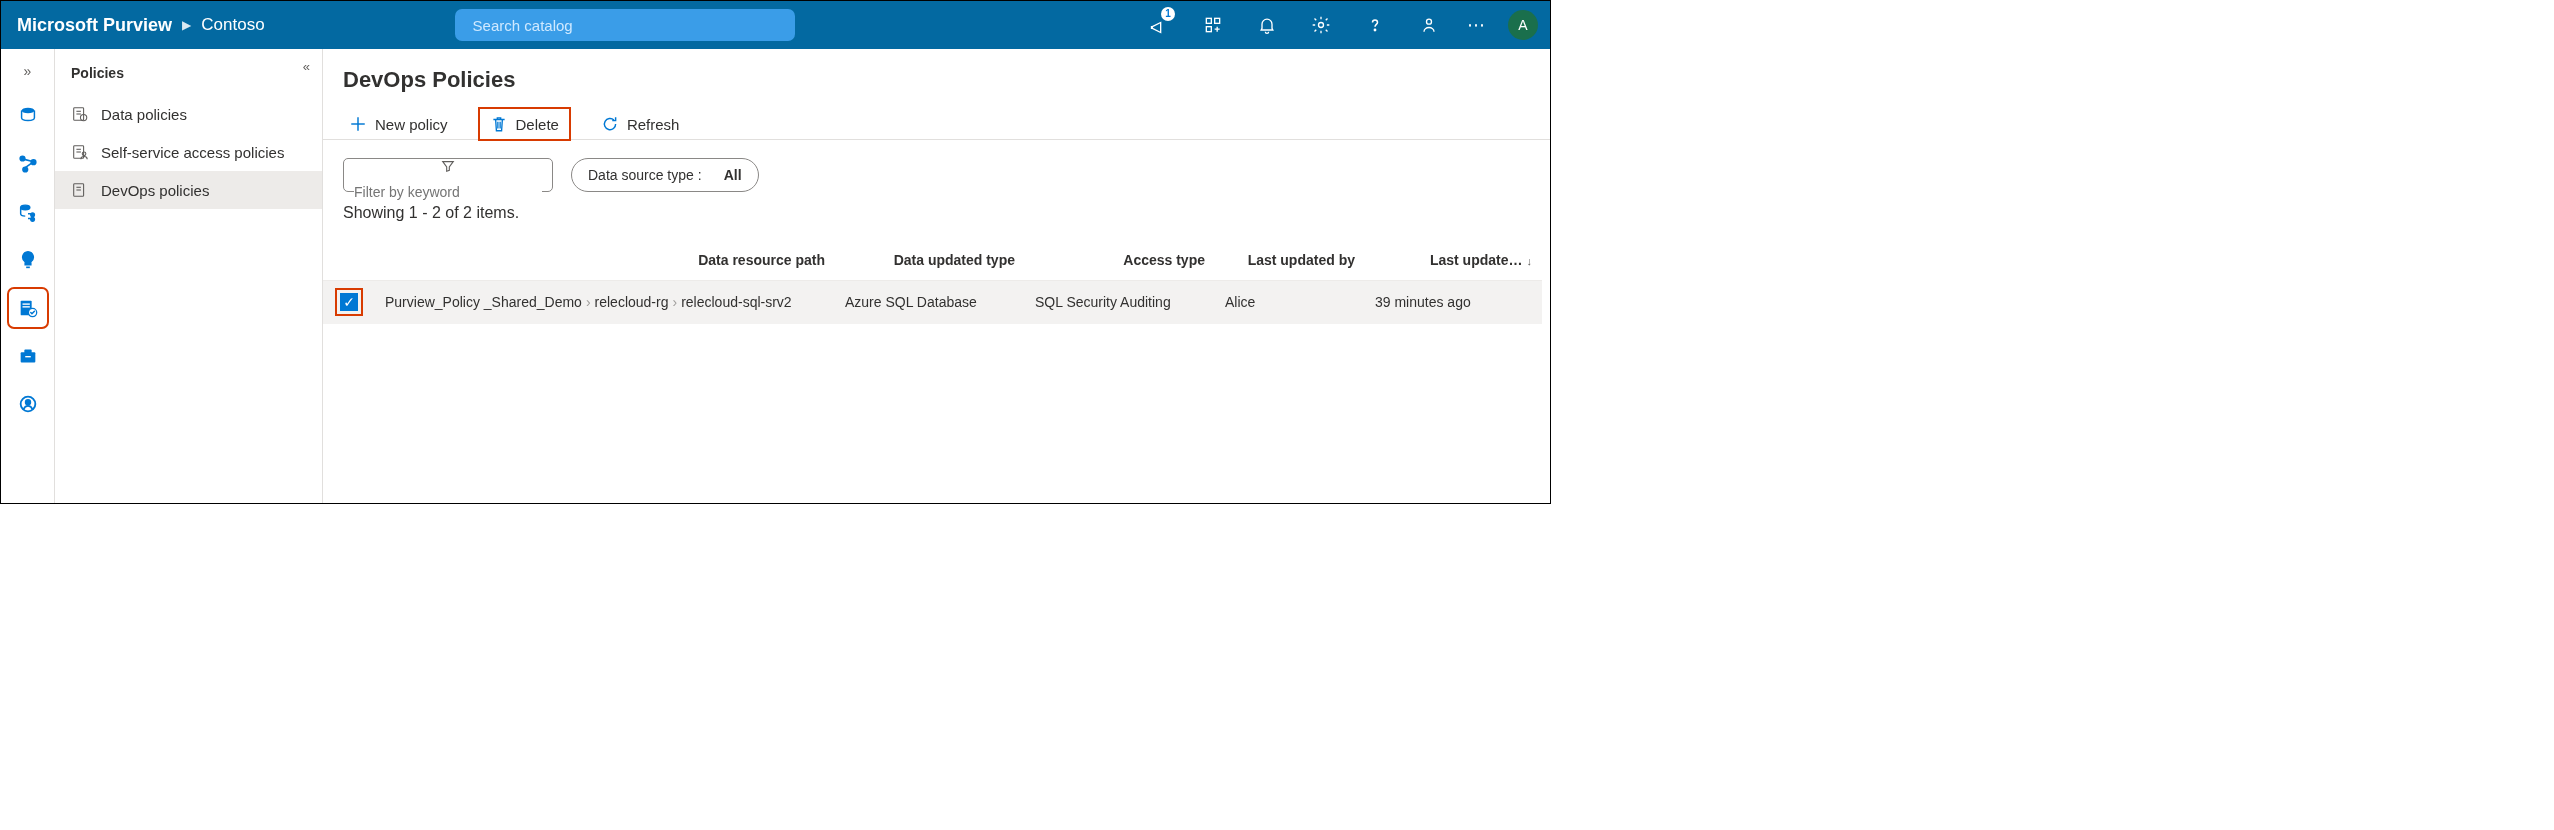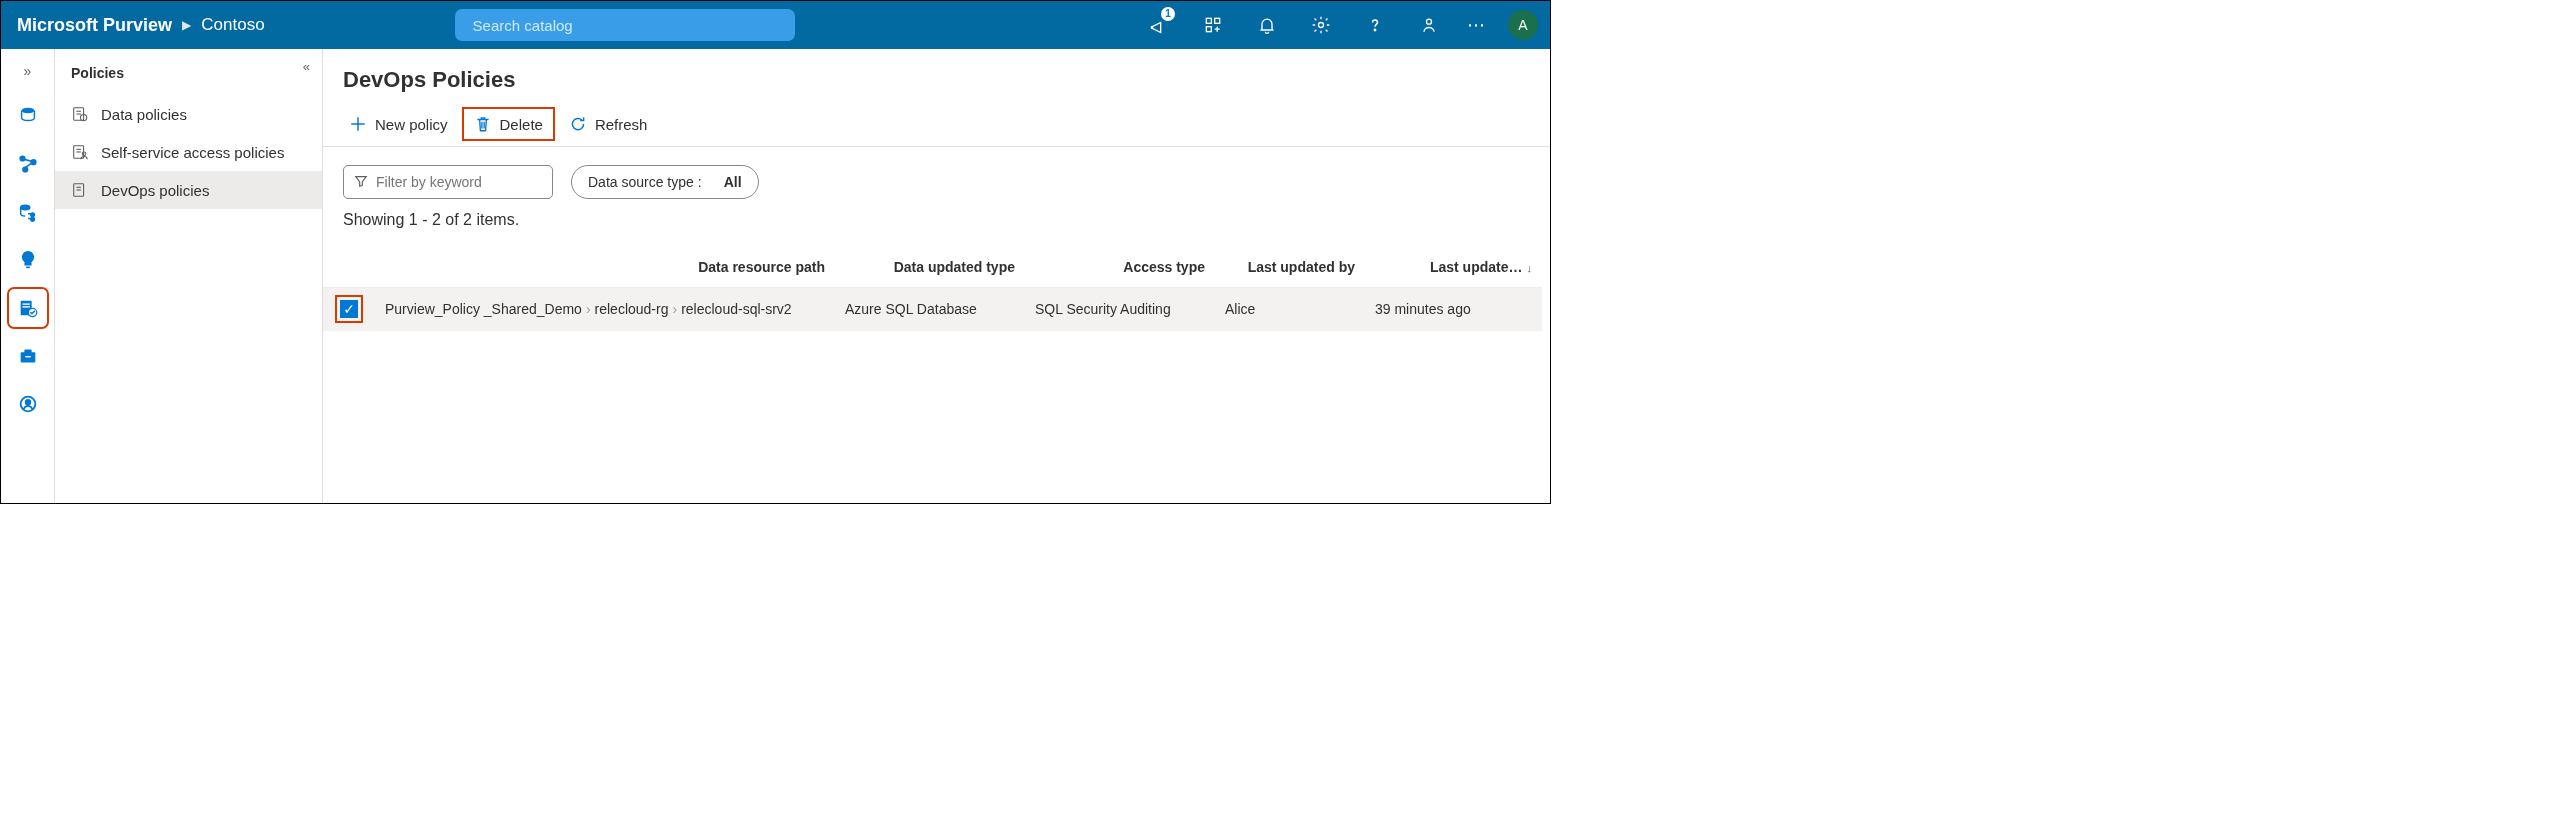--- a/index.html
+++ b/index.html
@@ -32,27 +32,27 @@
 
   .sidepanel { width: 268px; border-right: 1px solid #e1dfdd; padding-top: 6px; position: relative; }
   .collapse { position: absolute; top: 10px; right: 12px; font-size: 13px; color: #605e5c; }
   .side-title { font-size: 14px; font-weight: 600; padding: 10px 16px 14px; }
   .side-item { display: flex; align-items: center; gap: 12px; padding: 10px 16px; font-size: 15px; color: #323130; cursor: pointer; }
   .side-item svg { width: 18px; height: 18px; flex-shrink: 0; }
   .side-item.selected { background: #edebe9; }
 
   .main { flex: 1; padding: 18px 0 0 0; overflow: auto; }
   .page-title { font-size: 22px; font-weight: 600; padding: 0 20px 16px; }
-  .cmdbar { display: flex; align-items: center; gap: 6px; padding: 0 16px 7px; border-bottom: 1px solid #e1dfdd; }
+  .cmdbar { display: flex; align-items: center; gap: 22px; padding: 0 16px 0; border-bottom: 1px solid #e1dfdd; }
   .cmd { display: flex; align-items: center; gap: 8px; padding: 6px 10px; font-size: 15px; color: #323130; cursor: pointer; }
   .cmd .ci { color: #0078d4; display: inline-flex; }
   .cmd .ci svg { width: 18px; height: 18px; }
   .cmd.hl { outline: 2px solid #d83b01; outline-offset: 0; }
   .filters { display: flex; align-items: center; gap: 18px; padding: 18px 20px 8px; }
-  .filterbox { height: 34px; border: 1px solid #8a8886; border-radius: 5px; display: flex; align-items: center; gap: 8px; padding: 0 10px; width: 210px; }
+  .filterbox { height: 34px; border: 1px solid #8a8886; border-radius: 5px; display: flex; align-items: center; gap: 8px; padding: 0 10px; width: 210px; flex-direction: column; }
   .filterbox input { border: none; outline: none; font-size: 14px; width: 100%; }
   .pill { height: 34px; border: 1px solid #8a8886; border-radius: 17px; display: flex; align-items: center; padding: 0 16px; font-size: 14px; gap: 22px; }
   .count { padding: 4px 20px 18px; font-size: 16px; color: #323130; }
 
   table.grid { width: calc(100% - 8px); border-collapse: collapse; }
   table.grid th { text-align: right; font-weight: 600; font-size: 14px; padding: 12px 10px; border-bottom: 1px solid #edebe9; color: #323130; }
   table.grid td { padding: 12px 10px; font-size: 14px; border-bottom: 1px solid #f3f2f1; white-space: nowrap; }
   table.grid tr.selected td { background: #f3f2f1; }
   .chk { width: 18px; height: 18px; border: 1px solid #605e5c; display: inline-flex; align-items: center; justify-content: center; }
   .chk.on { background: #0078d4; border-color: #0078d4; color: #fff; }

